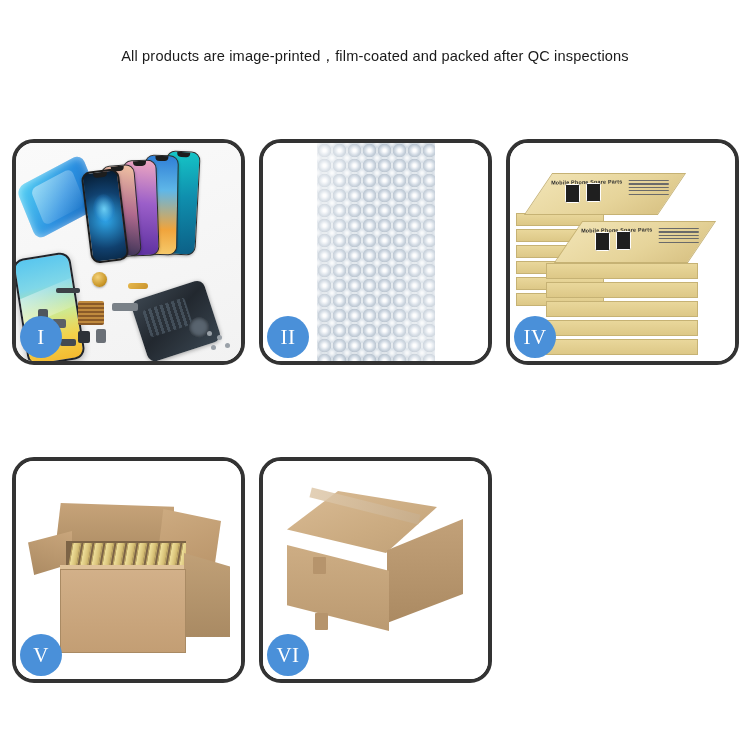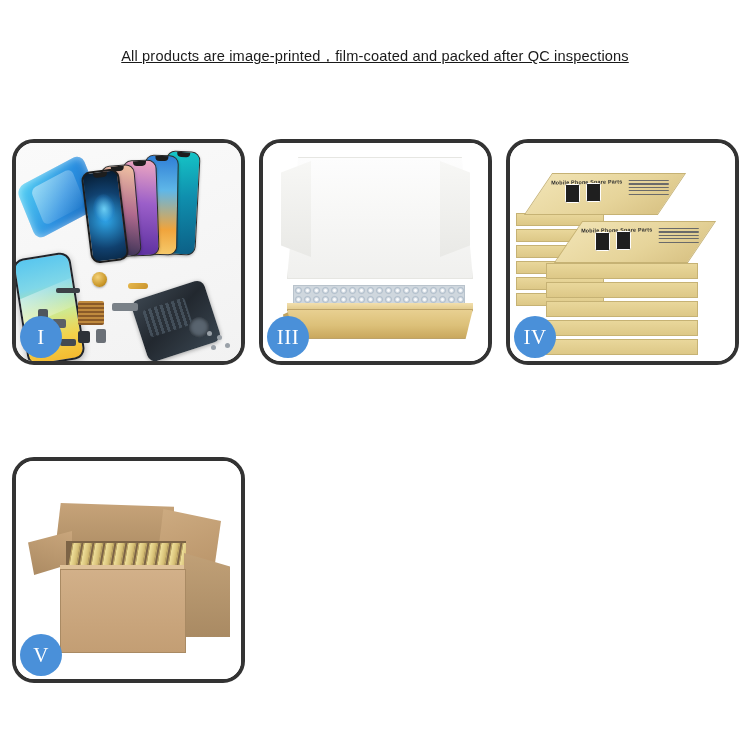--- a/index.html
+++ b/index.html
@@ -20,21 +20,20 @@
     color: #1a1a1a;
     font-family: "Liberation Sans", sans-serif;
     white-space: nowrap;
   }
   .subtitle {
     margin-top: 11px;
     font-size: 14.6px;
     color: #1a1a1a;
     letter-spacing: 0.15px;
     white-space: nowrap;
-    text-decoration: underline;
   }
 
   
   .grid {
     position: absolute;
     top: 139px; left: 12px;
     width: 726px;
     display: grid;
     grid-template-columns: repeat(3, 233px);
     grid-template-rows: repeat(2, 226px);
@@ -338,34 +337,31 @@
         <div class="screws">
           <i style="left:0;top:0;"></i>
             <i style="left:10px;top:4px;"></i>
             <i style="left:18px;top:12px;"></i>
             <i style="left:4px;top:14px;"></i>
         </div>
       </div>
       <div class="badge">I</div>
     </div>
 
-
     <div class="panel">
-      <div class="panel-inner p3">
-        <div class="lid-back"></div>
-        <div class="lid-flapL"></div>
-        <div class="lid-flapR"></div>
-        <div class="box3-inner"></div>
-        <div class="box3-lip"></div>
-        <div class="box3-sideL"></div>
-        <div class="box3-sideR"></div>
-        <div class="box3-front"></div>
+      <div class="panel-inner p2">
+        <div class="wrapcol">
+          <div class="bubbles"></div>
+          <div class="bubbles2"></div>
+          <div class="wrapsheen"></div>
+        </div>
       </div>
-      <div class="badge">III</div>
+      <div class="badge">II</div>
     </div>
+
 
     <div class="panel">
       <div class="panel-inner p4">
         <div class="stack">
 
           <div class="kbox" style="left:0px;top:46px;width:88px;height:13px;"></div>
           <div class="kbox" style="left:0px;top:62px;width:88px;height:13px;"></div>
           <div class="kbox" style="left:0px;top:78px;width:88px;height:13px;"></div>
           <div class="kbox" style="left:0px;top:94px;width:88px;height:13px;"></div>
           <div class="kbox" style="left:0px;top:110px;width:88px;height:13px;"></div>
@@ -429,15 +425,26 @@
             <i style="left:99px;"></i>
             <i style="left:110px;"></i>
         </div>
         <div class="c5-lip"></div>
         <div class="c5-side"></div>
         <div class="c5-body"></div>
       </div>
       <div class="badge">V</div>
     </div>
 
+    <div class="panel">
+      <div class="panel-inner p6">
+        <div class="c6-top"></div>
+        <div class="c6-seam"></div>
+        <div class="c6-right"></div>
+        <div class="c6-front"></div>
+        <div class="c6-tab" style="left:50px;top:96px;"></div>
+        <div class="c6-tab" style="left:52px;top:152px;"></div>
+      </div>
+      <div class="badge">VI</div>
+    </div>
 
   </div>
 </div>
 
 </body></html>

